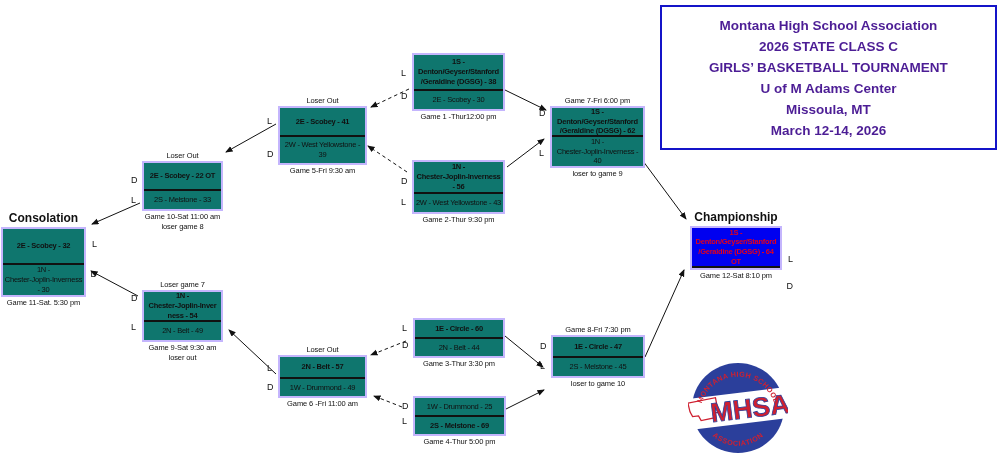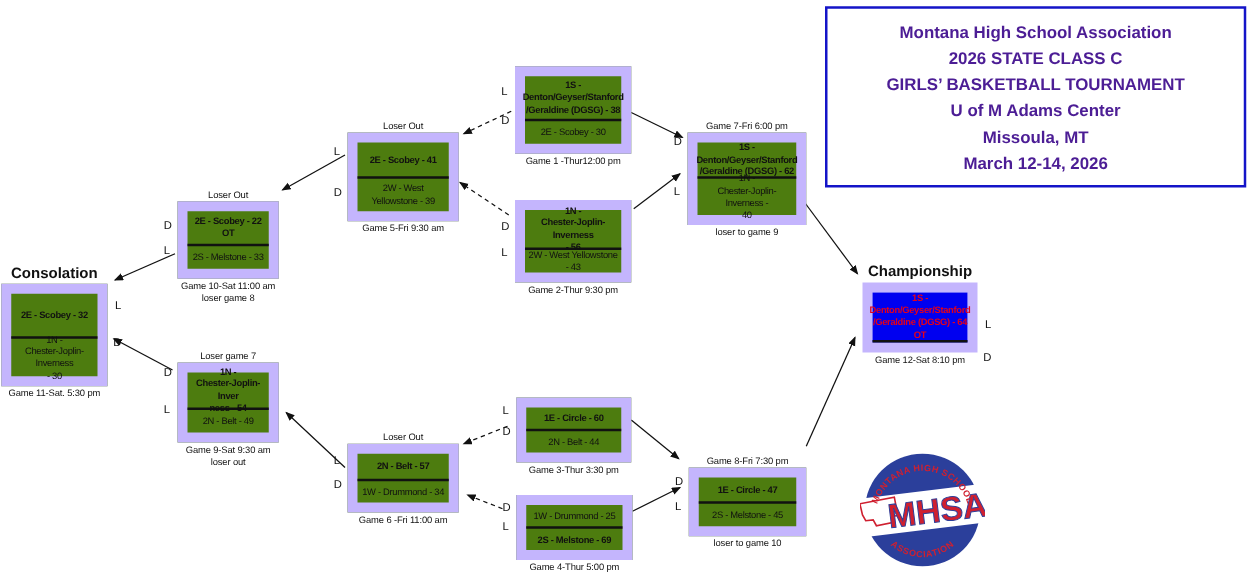--- a/index.html
+++ b/index.html
@@ -2,42 +2,42 @@
 <html><head>
 <meta charset="utf-8">
 <style>
   html,body{margin:0;padding:0;background:#fff;}
   .stage{position:relative;width:1000px;height:458px;background:#ffffff;overflow:hidden;
          font-family:"Liberation Sans","DejaVu Sans",sans-serif;color:#111;}
   svg.connectors{position:absolute;left:0;top:0;width:1000px;height:458px;pointer-events:none;}
 
   
   .match{position:absolute;}
-  .box{border:8px solid #c4b5fd;background:#4d7c0f;}
+  .box{border:2px solid #c4b5fd;background:#0f766e;}
   .cell{display:flex;align-items:center;justify-content:center;text-align:center;
         white-space:pre-line;font-size:7.5px;line-height:1.3;letter-spacing:-0.25px;padding:0 1px;}
   .cell.top{border-bottom:2px solid #111;}
   .cell.w{font-weight:bold;}
   .cap{white-space:nowrap;text-align:center;width:200%;margin-left:-50%;
        font-size:7.5px;letter-spacing:-0.1px;margin-top:1px;line-height:1.25;}
   .above{position:absolute;bottom:100%;width:200%;margin-left:-50%;text-align:center;
          font-size:7.5px;letter-spacing:-0.1px;margin-bottom:1px;white-space:nowrap;}
   .above.big{font-weight:bold;font-size:12px;letter-spacing:0;margin-bottom:2px;}
   .sl{position:absolute;left:-11px;font-size:9px;color:#111;}
   .right-side .sl{left:auto;right:-11px;}
 
   
   #m-game1{left:412px;top:53px;width:93px}   #m-game1 .top{height:34px} #m-game1 .bot{height:18px} #m-game1 .slt{top:15px} #m-game1 .slb{top:38px}
   #m-game2{left:412px;top:160px;width:93px}  #m-game2 .top{height:30px} #m-game2 .bot{height:18px} #m-game2 .slt{top:16px} #m-game2 .slb{top:37px}
   #m-game3{left:413px;top:318px;width:92px}  #m-game3 .top{height:17px} #m-game3 .bot{height:17px} #m-game3 .slt{top:5px}  #m-game3 .slb{top:22px}
   #m-game4{left:413px;top:396px;width:93px}  #m-game4 .top{height:17px} #m-game4 .bot{height:17px} #m-game4 .slt{top:5px}  #m-game4 .slb{top:20px}
   #m-game5{left:278px;top:106px;width:89px}  #m-game5 .top{height:27px} #m-game5 .bot{height:26px} #m-game5 .slt{top:10px} #m-game5 .slb{top:43px}
   #m-game6{left:278px;top:355px;width:89px}  #m-game6 .top{height:20px} #m-game6 .bot{height:17px} #m-game6 .slt{top:8px}  #m-game6 .slb{top:27px}
   #m-game7{left:550px;top:106px;width:95px}  #m-game7 .top{height:27px} #m-game7 .bot{height:29px} #m-game7 .slt{top:2px}  #m-game7 .slb{top:42px}
-  #m-game8{left:551px;top:374px;width:94px}  #m-game8 .top{height:19px} #m-game8 .bot{height:18px} #m-game8 .slt{top:6px}  #m-game8 .slb{top:26px}
+  #m-game8{left:551px;top:335px;width:94px}  #m-game8 .top{height:19px} #m-game8 .bot{height:18px} #m-game8 .slt{top:6px}  #m-game8 .slb{top:26px}
   #m-game9{left:142px;top:290px;width:81px}  #m-game9 .top{height:28px} #m-game9 .bot{height:18px} #m-game9 .slt{top:3px}  #m-game9 .slb{top:32px}
   #m-game10{left:142px;top:161px;width:81px} #m-game10 .top{height:26px} #m-game10 .bot{height:18px} #m-game10 .slt{top:14px} #m-game10 .slb{top:34px}
   #m-consolation{left:1px;top:227px;width:85px}   #m-consolation .top{height:34px} #m-consolation .bot{height:30px} #m-consolation .slt{top:12px} #m-consolation .slb{top:42px}
   #m-championship{left:690px;top:226px;width:92px} #m-championship .top{height:38px} #m-championship .bot{height:27px} #m-championship .slt{top:28px} #m-championship .slb{top:55px}
 
   #m-championship .cell.top{background:#0000f0;color:#e50019;}
 
   
   .titlebox{position:absolute;left:660px;top:5px;width:333px;height:141px;border:2px solid #1414c8;
             background:#fff;display:flex;flex-direction:column;justify-content:center;}
@@ -142,21 +142,21 @@
     </div>
     <div class="cap">Game 5-Fri 9:30 am</div>
     <span class="sl slt">L</span>
     <span class="sl slb">D</span>
   </div>
 
   <div class="match" id="m-game6">
     <div class="above">Loser Out</div>
     <div class="box">
       <div class="cell top w">2N - Belt - 57</div>
-      <div class="cell bot">1W - Drummond - 34</div>
+      <div class="cell bot">1W - Drummond - 49</div>
     </div>
     <div class="cap">Game 6 -Fri 11:00 am</div>
     <span class="sl slt">L</span>
     <span class="sl slb">D</span>
   </div>
 
   <div class="match" id="m-game7">
     <div class="above">Game 7-Fri 6:00 pm</div>
     <div class="box">
       <div class="cell top w">1S -

